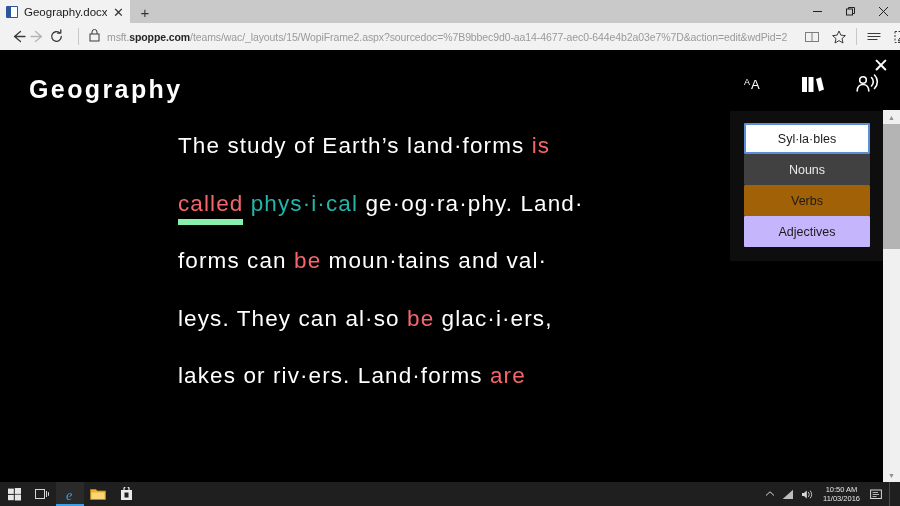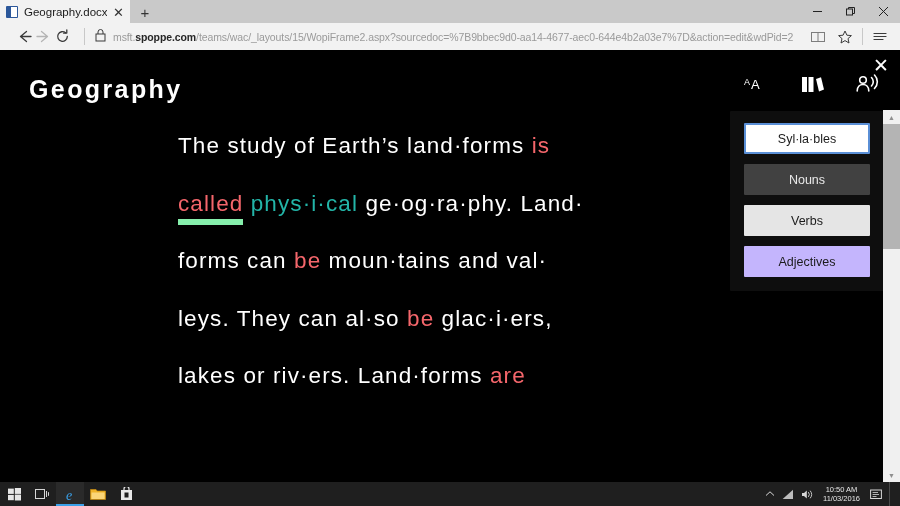--- a/index.html
+++ b/index.html
@@ -25,21 +25,21 @@
   .newtab{
     position:absolute; left:134px; top:3px; width:22px; height:20px;
     color:#333; font-size:15px; text-align:center; line-height:20px;
   }
   .wincontrols{ position:absolute; right:0; top:0; height:23px; display:flex;}
   .wc{ width:33px; height:23px; display:flex; align-items:center; justify-content:center; font-size:11px; color:#222;}
   .wc svg{ display:block; }
 
   .navbar{
     position:absolute; left:0; top:23px; width:900px; height:27px;
-    background:#f2f2f2; display:flex; align-items:center; padding:0 16px; gap:2px;
+    background:#f2f2f2; display:flex; align-items:center; padding:0 10px; gap:2px;
   }
   .navbtn{ width:26px; height:24px; display:flex; align-items:center; justify-content:center; color:#4a4a4a;}
   .urlbox{
     flex:1; height:24px; margin:0 4px 0 2px; display:flex; align-items:center; gap:6px;
     padding:0 6px; background:#f2f2f2;
   }
   .urlsep{ width:1px; height:17px; background:#c8c8c8; margin:0 3px;}
   .url{ font-size:10.5px; color:#9a9a9a; white-space:nowrap; overflow:hidden;
         letter-spacing:-0.1px; }
   .url b{ color:#262626; font-weight:700; }
@@ -73,27 +73,27 @@
   .tool-icons{
     position:absolute; right:13px; top:17px; width:150px; height:34px;
     display:flex; align-items:center; justify-content:space-between; color:#fff;
   }
   .tool-ico{ width:40px; height:30px; display:flex; align-items:center; justify-content:center;}
   .flyout{
     position:absolute; right:16px; top:61px; width:154px;
     background:#0e0e0e; padding:12px 14px; border-radius:1px;
   }
   .opt{
-    height:31px; margin-bottom:10px; display:flex; align-items:center; justify-content:center;
+    height:31px; display:flex; align-items:center; justify-content:center;
     font-size:12.5px; color:#1b1b1b; border-radius:1px;
   }
   .opt:last-child{ margin-bottom:2px; }
   .opt.syl{ background:#fff; border:2px solid #5a8fd6; color:#1b1b1b; }
   .opt.nouns{ background:#414141; color:#e8e8e8; }
-  .opt.verbs{ background:#e5e5e5; }
+  .opt.verbs{ background:#a16207; }
   .opt.adjs{ background:#c4b5fd; }
 
   
   .scrollbar{
     position:absolute; right:0; top:60px; width:17px; height:372px; background:#f0f0f0;
   }
   .sb-arrow{ width:17px; height:14px; display:flex; align-items:center; justify-content:center; color:#8f8f8f; font-size:7px;}
   .sb-arrow.bottom{ position:absolute; bottom:0; left:0; }
   .sb-thumb{ position:absolute; left:0; top:14px; width:17px; height:125px; background:#b4b4b4;}
 

